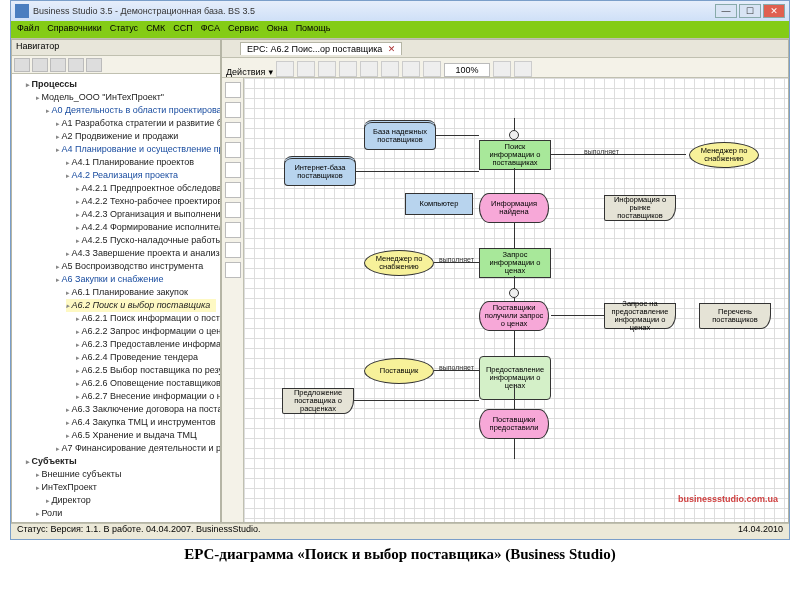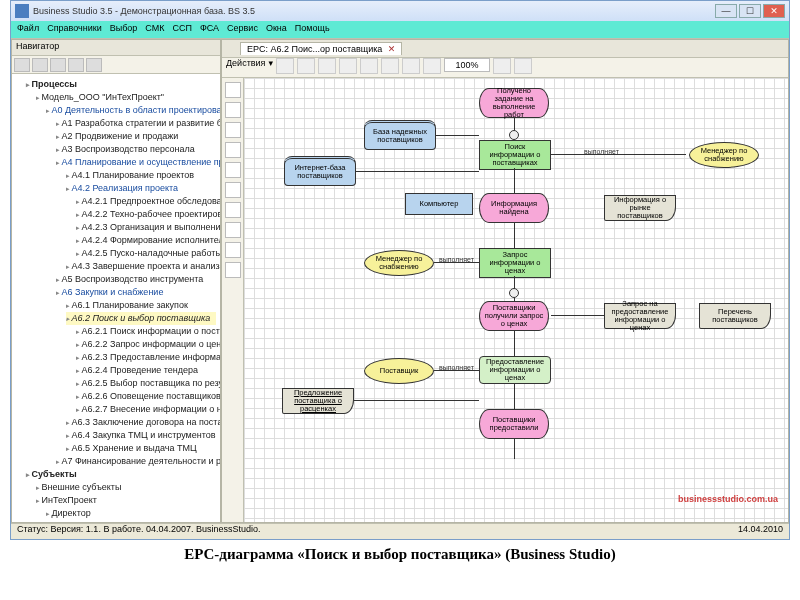--- a/index.html
+++ b/index.html
@@ -3,53 +3,53 @@
 <meta charset="utf-8">
 <style>
   * { margin:0; padding:0; box-sizing:border-box; font-family:Tahoma,Arial,sans-serif; font-size:9px; }
   body { background:#fff; width:800px; height:600px; overflow:hidden; }
   .window { width:780px; height:540px; margin:0 auto; border:1px solid #7a9ec9; background:#ece9d8; display:flex; flex-direction:column; }
   .titlebar { height:20px; background:linear-gradient(#e6eefb,#cfe0f7); display:flex; align-items:center; padding:0 4px; color:#333; }
   .titlebar .icon { width:14px; height:14px; background:#4a7ec0; margin-right:4px; }
   .winbtns { margin-left:auto; display:flex; gap:2px; }
   .winbtns div { width:22px; height:14px; background:#d8e4f4; border:1px solid #8aa; display:flex; align-items:center; justify-content:center; color:#333; }
   .winbtns .close { background:#e06050; color:#fff; }
-  .menubar { height:18px; background:#5eead4; display:flex; gap:8px; padding:2px 6px; border-bottom:1px solid #c0c0b0; }
+  .menubar { height:18px; background:#84cc16; display:flex; gap:8px; padding:2px 6px; border-bottom:1px solid #c0c0b0; }
   .menubar span { cursor:default; }
   .body { flex:1; display:flex; min-height:0; }
   .nav { width:210px; background:#fff; border:1px solid #b5b5a5; display:flex; flex-direction:column; }
   .nav-title { background:#e8e6da; height:16px; padding:1px 4px; border-bottom:1px solid #c0c0b0; }
   .nav-tb { height:18px; background:#f4f2e8; border-bottom:1px solid #c0c0b0; display:flex; gap:2px; align-items:center; padding:0 2px;}
   .nav-tb div { width:16px; height:14px; background:#ddd; border:1px solid #bbb;}
   .tree { flex:1; overflow:auto; padding:4px; font-size:8.5px; line-height:12px; }
   .tree ul { list-style:none; padding-left:10px; }
   .tree li::before { content:"▸ "; color:#888; font-size:7px;}
   .tree li { white-space:nowrap; color:#222; }
   .tree li.root { font-weight:bold; }
   .tree li.blue { color:#1a4da0; }
   .tree li.sel { background:#fef9c3; font-style:italic;}
   .canvas-pane { flex:1; display:flex; flex-direction:column; border:1px solid #b5b5a5; background:#fff;}
   .tabrow { height:18px; background:#e8e6da; display:flex; align-items:center; padding:0 18px; border-bottom:1px solid #c0c0b0;}
   .tab { background:#fff; border:1px solid #b5b5a5; border-bottom:none; padding:1px 6px; font-size:8.5px;}
   .tab .x { color:#a33; margin-left:3px;}
-  .dia-tb { height:20px; background:#f4f2e8; border-bottom:1px solid #c0c0b0; display:flex; align-items:flex-start; gap:3px; padding:0 4px;}
+  .dia-tb { height:20px; background:#f4f2e8; border-bottom:1px solid #c0c0b0; display:flex; align-items:flex-end; gap:3px; padding:0 4px;}
   .dia-tb .btn { width:18px; height:16px; background:#eee; border:1px solid #ccc;}
   .dia-tb .zoom { width:46px; height:14px; border:1px solid #bbb; background:#fff; display:flex; align-items:center; justify-content:center;}
   .canvas-wrap { flex:1; position:relative; overflow:auto; }
   .sidetools { position:absolute; left:0; top:0; bottom:0; width:22px; background:#f4f2e8; border-right:1px solid #c0c0b0; display:flex; flex-direction:column; gap:4px; padding-top:4px; align-items:center;}
   .sidetools div { width:16px; height:16px; background:#fff; border:1px solid #bbb;}
   .grid { position:absolute; left:22px; top:0; width:760px; height:520px;
     background-image:linear-gradient(#ddd 1px,transparent 1px),linear-gradient(90deg,#ddd 1px,transparent 1px),
                      linear-gradient(#bbb 1px,transparent 1px),linear-gradient(90deg,#bbb 1px,transparent 1px);
     background-size:10px 10px,10px 10px,50px 50px,50px 50px;
   }
   .node { position:absolute; font-size:7.5px; text-align:center; display:flex; align-items:center; justify-content:center; padding:2px; line-height:8px; border:1px solid #333;}
   .event { background:#f7a8d8; border-radius:10px/50%; width:70px; height:30px;}
   .func  { background:#a8e89a; border-radius:0; width:72px; height:30px;}
-  .func2 { background:#d4f0c8; border-radius:4px; width:72px; height:28px;}
+  .func2 { background:#d4f0c8; border-radius:4px; width:72px; height:44px;}
   .role  { background:#f7f19a; border-radius:50%/50%; width:70px; height:26px;}
   .db    { background:#b8d4ee; width:72px; height:30px; border-radius:8px 8px 4px 4px; border-top:3px double #333;}
   .box   { background:#b8d4ee; width:68px; height:22px;}
   .doc   { background:#e5e3d6; width:72px; height:26px; border-radius:0 0 10px 2px/0 0 14px 2px;}
   .conn  { position:absolute; width:10px; height:10px; border:1px solid #333; background:#eee; border-radius:50%;}
   .lbl   { position:absolute; font-size:7px; color:#333;}
   .arrow-v { position:absolute; width:1px; background:#333;}
   .arrow-h { position:absolute; height:1px; background:#333;}
   .status { height:16px; background:#ece9d8; border-top:1px solid #c0c0b0; display:flex; padding:0 6px; font-size:8.5px; justify-content:space-between;}
   .watermark { position:absolute; right:10px; bottom:18px; color:#d04040; font-size:9px; font-weight:bold;}
@@ -64,21 +64,21 @@
     <span>Business Studio 3.5 - Демонстрационная база. BS 3.5</span>
     <div class="winbtns">
       <div>—</div>
       <div>☐</div>
       <div class="close">✕</div>
     </div>
   </div>
   <div class="menubar">
     <span>Файл</span>
     <span>Справочники</span>
-    <span>Выбор</span>
+    <span>Статус</span>
     <span>СМК</span>
     <span>ССП</span>
     <span>ФСА</span>
     <span>Сервис</span>
     <span>Окна</span>
     <span>Помощь</span>
   </div>
   <div class="body">
     <div class="nav">
       <div class="nav-title">Навигатор</div>
@@ -92,21 +92,20 @@
       <div class="tree">
         <ul>
           <li class="root">Процессы</li>
           <ul>
             <li>Модель_ООО "ИнТехПроект"</li>
             <ul>
               <li class="blue">А0 Деятельность в области проектирования и мон</li>
               <ul>
                 <li>А1 Разработка стратегии и развитие бизнеса</li>
                 <li>А2 Продвижение и продажи</li>
-                <li>А3 Воспроизводство персонала</li>
                 <li class="blue">А4 Планирование и осуществление проектных</li>
                 <ul>
                   <li>А4.1 Планирование проектов</li>
                   <li class="blue">А4.2 Реализация проекта</li>
                   <ul>
                     <li>А4.2.1 Предпроектное обследование</li>
                     <li>А4.2.2 Техно-рабочее проектирование и</li>
                     <li>А4.2.3 Организация и выполнение строи</li>
                     <li>А4.2.4 Формирование исполнительной</li>
                     <li>А4.2.5 Пуско-наладочные работы</li>
@@ -179,21 +178,20 @@
             <div></div>
             <div></div>
             <div></div>
             <div></div>
             <div></div>
             <div></div>
             <div></div>
         </div>
         <div class="grid">
 
-          <div class="node event" style="left:235px; top:10px;">Получено задание на выполнение работ</div>
           <div class="arrow-v" style="left:270px; top:40px; height:20px;"></div>
 
           <div class="node db" style="left:120px; top:42px;">База надежных поставщиков</div>
           <div class="node db" style="left:40px; top:78px;">Интернет-база поставщиков</div>
           <div class="node box" style="left:122px; top:115px;margin-left:39px;">Компьютер</div>
 
           <div class="node func" style="left:235px; top:62px;">Поиск информации о поставщиках</div>
           <div class="node role" style="left:445px; top:64px;">Менеджер по снабжению</div>
           <span class="lbl" style="left:340px; top:70px;">выполняет</span>
           <div class="arrow-h" style="left:307px; top:76px; width:135px;"></div>
@@ -215,21 +213,21 @@
           <div class="node doc" style="left:360px; top:225px;">Запрос на предоставление информации о ценах</div>
           <div class="node doc" style="left:455px; top:225px;">Перечень поставщиков</div>
           <div class="arrow-h" style="left:307px; top:237px; width:53px;"></div>
 
           <div class="arrow-v" style="left:270px; top:253px; height:25px;"></div>
           <div class="node role" style="left:120px; top:280px;">Поставщик</div>
           <span class="lbl" style="left:195px; top:286px;">выполняет</span>
           <div class="node func2" style="left:235px; top:278px;">Предоставление информации о ценах</div>
           <div class="arrow-h" style="left:190px; top:292px; width:45px;"></div>
 
-          <div class="node doc" style="left:38px; top:310px;text-decoration:underline;">Предложение поставщика о расценках</div>
+          <div class="node doc" style="left:38px; top:310px;">Предложение поставщика о расценках</div>
           <div class="arrow-h" style="left:110px; top:322px; width:125px;"></div>
 
           <div class="arrow-v" style="left:270px; top:306px; height:25px;"></div>
           <div class="node event" style="left:235px; top:331px;">Поставщики предоставили</div>
           <div class="arrow-v" style="left:270px; top:361px; height:20px;"></div>
 
           <div class="conn" style="left:265px; top:52px;"></div>
           <div class="conn" style="left:265px; top:210px;"></div>
         </div>
         <div class="watermark">businessstudio.com.ua</div>

